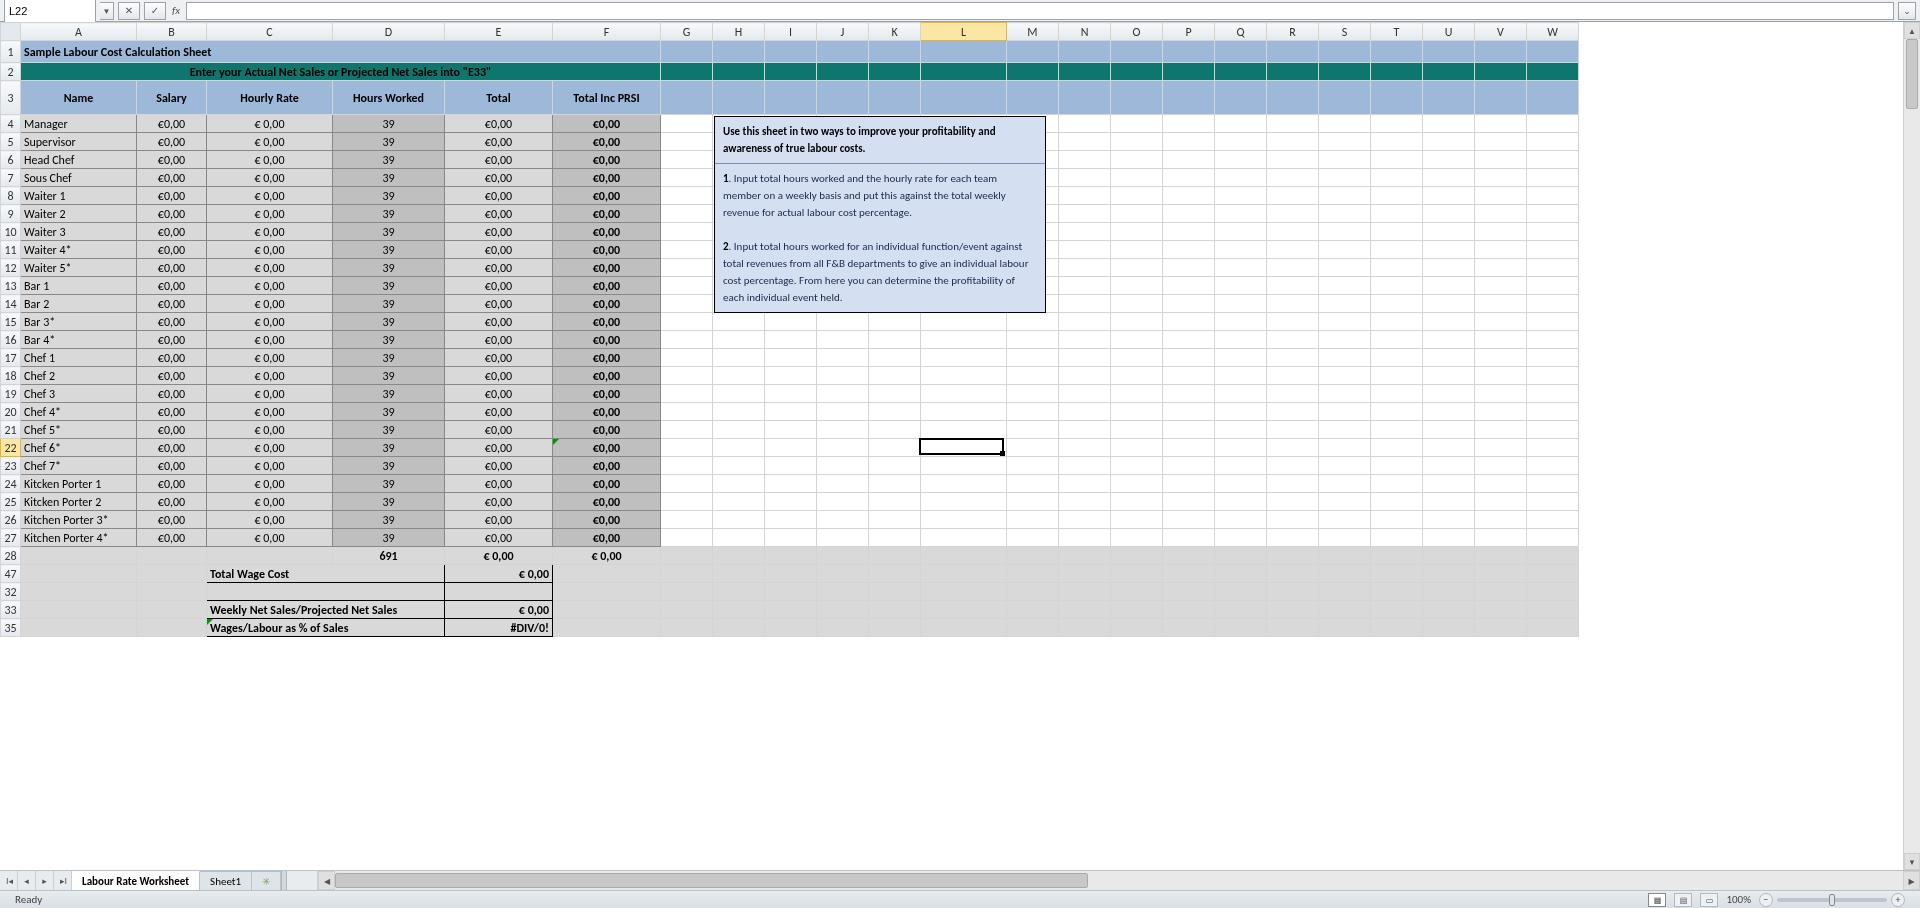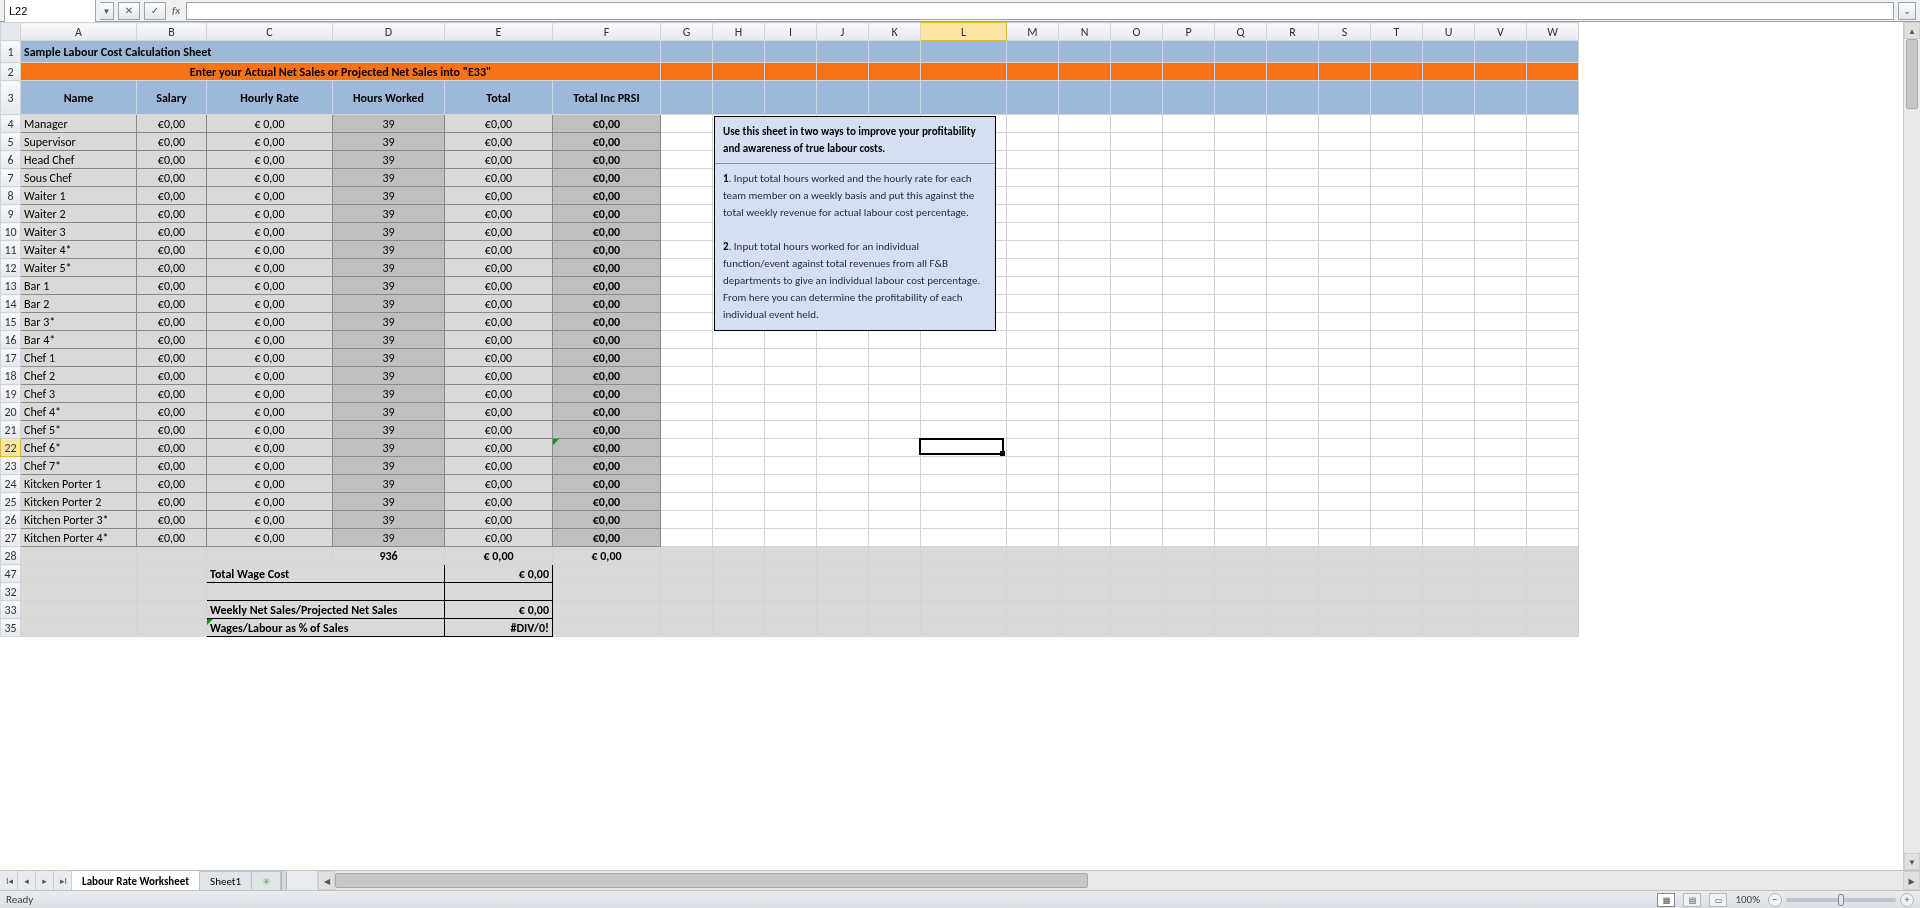--- a/index.html
+++ b/index.html
@@ -27,21 +27,21 @@
 table.sheet td,table.sheet th{border:1px solid #d4d4d4;height:18px;padding:0 3px;white-space:nowrap;overflow:hidden;font-size:12px}
 th.colhdr{background:linear-gradient(#f7f9fb,#e4e9ef);text-align:center;font-weight:normal;color:#333;height:19px;border-color:#b9c2cb}
 th.colhdr.active{background:#fbe6a3;border-color:#e5b534}
 th.rowhdr{background:linear-gradient(#f7f9fb,#e4e9ef);text-align:center;font-weight:normal;color:#333;width:20px;border-color:#b9c2cb}
 th.rowhdr.active{background:#fbe6a3;border-color:#e5b534}
 th.corner{background:#e4e9ef;border-color:#b9c2cb}
 td.cell{background:#fff}
 
 
 .titleRow td{background:#9db8d9;font-weight:bold;font-size:16px;border-color:#7792b3}
-.instrRow td{background:#f97316;text-align:center;font-weight:bold;border:1px solid #888}
+.instrRow td{background:#0f766e;text-align:center;font-weight:bold;border:1px solid #888}
 .hdrRow td{background:#9db8d9;font-weight:bold;text-align:center;border:1px solid #888;vertical-align:middle}
 .dataRow td.a{background:#d9d9d9;border:1px solid #888;text-align:left}
 .dataRow td.b,.dataRow td.c{background:#d9d9d9;border:1px solid #888;text-align:center}
 .dataRow td.d{background:#bfbfbf;border:1px solid #888;text-align:center}
 .dataRow td.e{background:#d9d9d9;border:1px solid #888;text-align:center}
 .dataRow td.f{background:#bfbfbf;border:1px solid #888;text-align:center;font-weight:bold}
 .totRow td{background:#d9d9d9;border:1px solid #888;font-weight:bold;text-align:center}
 .belowArea td{background:#d9d9d9;border-color:#c0c0c0}
 .sumbox{border:1px solid #000 !important}
 .sumlbl{font-weight:bold;text-align:left}
@@ -68,21 +68,21 @@
 #tabs .tab.active{background:#fff;font-weight:bold;border-top:1px solid #fff}
 #tabs .tab.add{font-size:10px;color:#7a6;}
 #tabs .hscroll{flex:1;position:relative;margin-left:30px;border-left:1px solid #c8cfd6;background:#e9e9e9}
 #tabs .hscroll .arr{position:absolute;top:0;bottom:0;width:17px;display:flex;align-items:center;justify-content:center;font-size:8px;color:#555;background:#e0e0e0;border:1px solid #cfcfcf}
 #tabs .hscroll .arr.l{left:0}#tabs .hscroll .arr.r{right:0}
 #tabs .hscroll .track{position:absolute;left:17px;right:17px;top:0;bottom:0}
 #tabs .hscroll .thumb{position:absolute;left:0;width:48%;top:2px;bottom:2px;background:#c8c8c8;border:1px solid #aaa;border-radius:2px}
 #tabs .splitter{width:6px;background:#d3d8dd;border-left:1px solid #b0b8c0;border-right:1px solid #b0b8c0}
 
 
-#status{position:absolute;bottom:0;left:0;right:0;height:18px;background:linear-gradient(#e8ecef,#d9dfe5);border-top:1px solid #b9c2cb;display:flex;align-items:center;font-size:11px;color:#444;padding:0 6px;gap:8px}
+#status{position:absolute;bottom:0;left:0;right:0;height:18px;background:linear-gradient(#e8ecef,#d9dfe5);border-top:1px solid #b9c2cb;display:flex;align-items:center;font-size:11px;color:#444;padding:0 15px;gap:8px}
 #status .spacer{flex:1}
 #status .viewbtn{width:18px;height:14px;border:1px solid #b0b8c0;background:#eef1f4;display:flex;align-items:center;justify-content:center;font-size:8px}
 #status .viewbtn.active{background:#fff;border-color:#888}
 #status .zoom{display:flex;align-items:center;gap:4px}
 #status .zslider{width:110px;height:4px;background:#bcc4cc;position:relative;border-radius:2px}
 #status .zslider .h{position:absolute;left:50%;top:-4px;width:6px;height:12px;background:#e0e5ea;border:1px solid #888;margin-left:-3px;border-radius:2px}
 #status .zbtn{width:14px;height:14px;border:1px solid #b0b8c0;background:#eef1f4;display:flex;align-items:center;justify-content:center;font-size:10px;border-radius:7px}
 </style>
 </head>
 <body>
@@ -843,21 +843,21 @@
             <td class="cell"></td>
             <td class="cell"></td>
             <td class="cell"></td>
             <td class="cell"></td>
           </tr>
           <tr class="totRow">
             <th class="rowhdr">28</th>
             <td></td>
             <td></td>
             <td></td>
-            <td>936</td>
+            <td>691</td>
             <td>€ 0,00</td>
             <td>€ 0,00</td>
             <td class="cell"></td>
             <td class="cell"></td>
             <td class="cell"></td>
             <td class="cell"></td>
             <td class="cell"></td>
             <td class="cell"></td>
             <td class="cell"></td>
             <td class="cell"></td>
@@ -966,21 +966,21 @@
             <td class="cell"></td>
             <td class="cell"></td>
             <td class="cell"></td>
             <td class="cell"></td>
             <td class="cell"></td>
             <td class="cell"></td>
             <td class="cell"></td>
           </tr>
         </tbody>
       </table>
-    <div id="comment" style="left: 714px; top: 94px; width: 282px;">
+    <div id="comment" style="left: 714px; top: 94px; width: 332px;">
       <b>Use this sheet in two ways to improve  your profitability and awareness of true labour costs.</b>
       <hr>
       <span><b>1</b><span>. Input total hours worked and the hourly rate for each team member on a weekly basis and put this against the total weekly revenue for actual labour cost percentage.</span></span>
       <br><br>
       <span><b>2</b><span>. Input total hours worked for an individual function/event against total revenues from all F&amp;B departments to give an individual labour cost percentage.  From here you can determine the profitability of each individual event held.</span></span>
     </div>
     <div id="activeCell" style="left: 919px; top: 416px; width: 85px; height: 17px;"></div>
   </div>
   <div id="main-scroll-v">
     <div class="arr up">▲</div>

